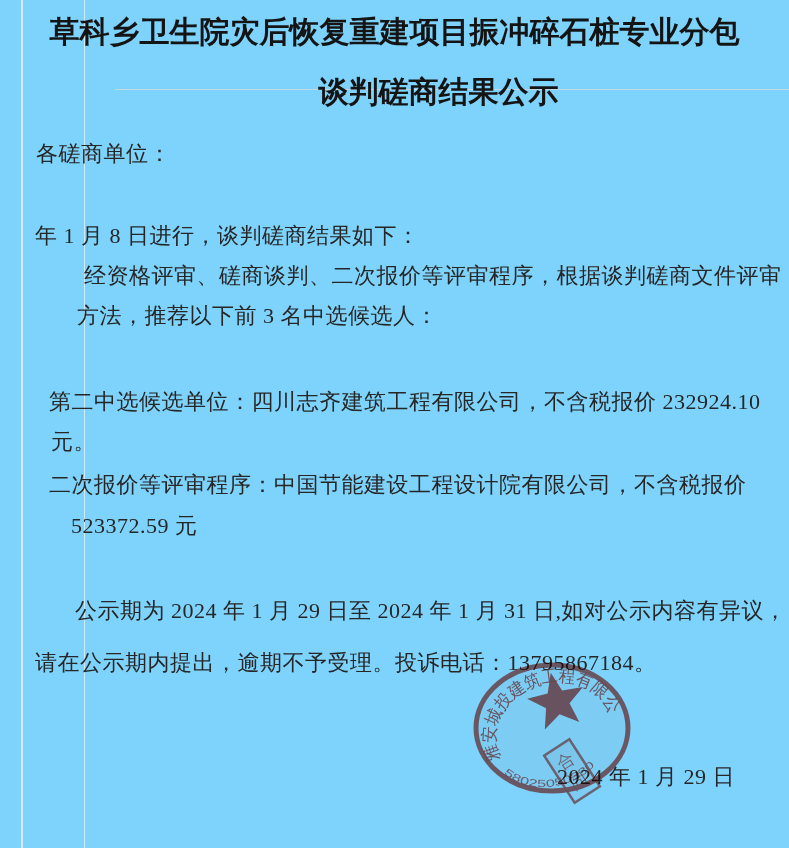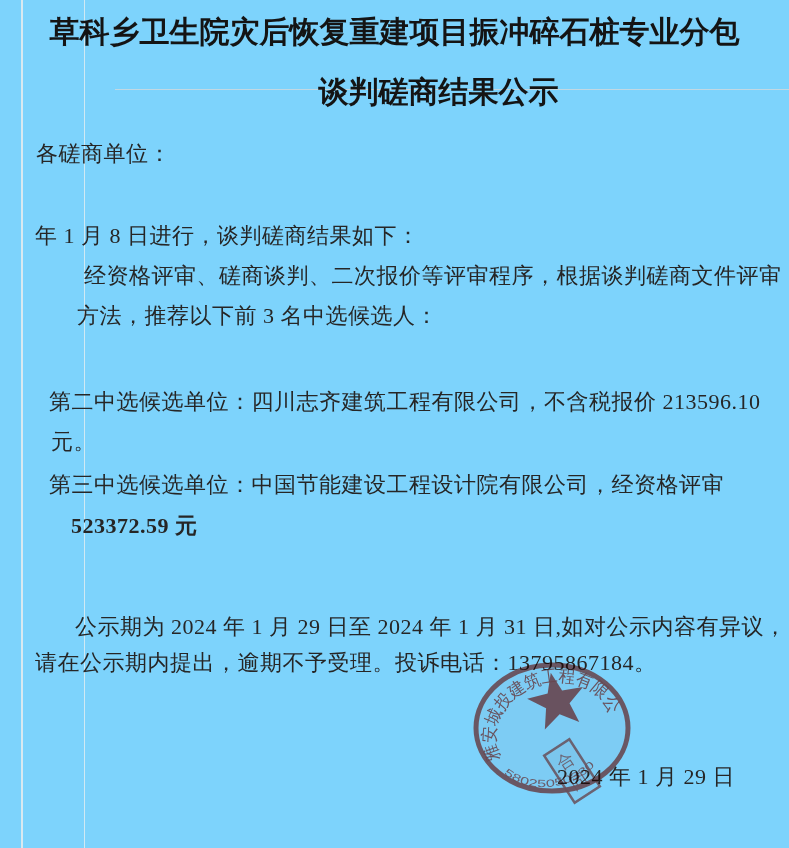--- a/index.html
+++ b/index.html
@@ -39,22 +39,22 @@
   }
   .l1{left:36px;top:139px;text-align:center;}
   .l2{left:76px;top:181px;}
   .l3{left:35px;top:221px;}
   .l4{left:84px;top:261px;}
   .l5{left:33px;top:301px;margin-left:44px;}
   .l6{left:49px;top:344px;}
   .l7{left:49px;top:387px;}
   .l8{left:51px;top:427px;}
   .l9{left:49px;top:470px;}
-  .l10{left:71px;top:511px;font-weight:bold;}
-  .l11{left:75px;top:612px;text-align:right;}
+  .l10{left:71px;top:511px;}
+  .l11{left:75px;top:596px;text-align:right;}
   .l12{left:35px;top:637px;margin-top:11px;}
   .sig{left:373px;top:721px;}
   .date{left:557px;top:762px;}
   .seal{
     position:absolute;left:466px;top:654px;width:176px;height:152px;
     mix-blend-mode:multiply;opacity:.92;
   }
 </style>
 </head>
 <body>
@@ -65,23 +65,23 @@
   <div class="artifact-vline1"></div>
   <div class="artifact-vline2"></div>
 
   <div class="title title-1">草科乡卫生院灾后恢复重建项目振冲碎石桩专业分包</div>
   <div class="title title-2">谈判磋商结果公示</div>
 
   <div class="line l1">各磋商单位：</div>
   <div class="line l3">年 1 月 8 日进行，谈判磋商结果如下：</div>
   <div class="line l4">经资格评审、磋商谈判、二次报价等评审程序，根据谈判磋商文件评审</div>
   <div class="line l5">方法，推荐以下前 3 名中选候选人：</div>
-  <div class="line l7">第二中选候选单位：四川志齐建筑工程有限公司，不含税报价 213596.10</div>
+  <div class="line l7">第二中选候选单位：四川志齐建筑工程有限公司，不含税报价 232924.10</div>
   <div class="line l8">元。</div>
-  <div class="line l9">第三中选候选单位：中国节能建设工程设计院有限公司，经资格评审</div>
+  <div class="line l9">二次报价等评审程序：中国节能建设工程设计院有限公司，不含税报价</div>
   <div class="line l10">523372.59 元</div>
   <div class="line l11">公示期为 2024 年 1 月 29 日至 2024 年 1 月 31 日,如对公示内容有异议，</div>
   <div class="line l12">请在公示期内提出，逾期不予受理。投诉电话：13795867184。</div>
 
   <div class="line date">2024 年 1 月 29 日</div>
 
   <svg class="seal" viewBox="0 0 176 152">
 
     <ellipse cx="86" cy="74" rx="76" ry="63" fill="#d24a45" opacity="0.05"></ellipse>
 

